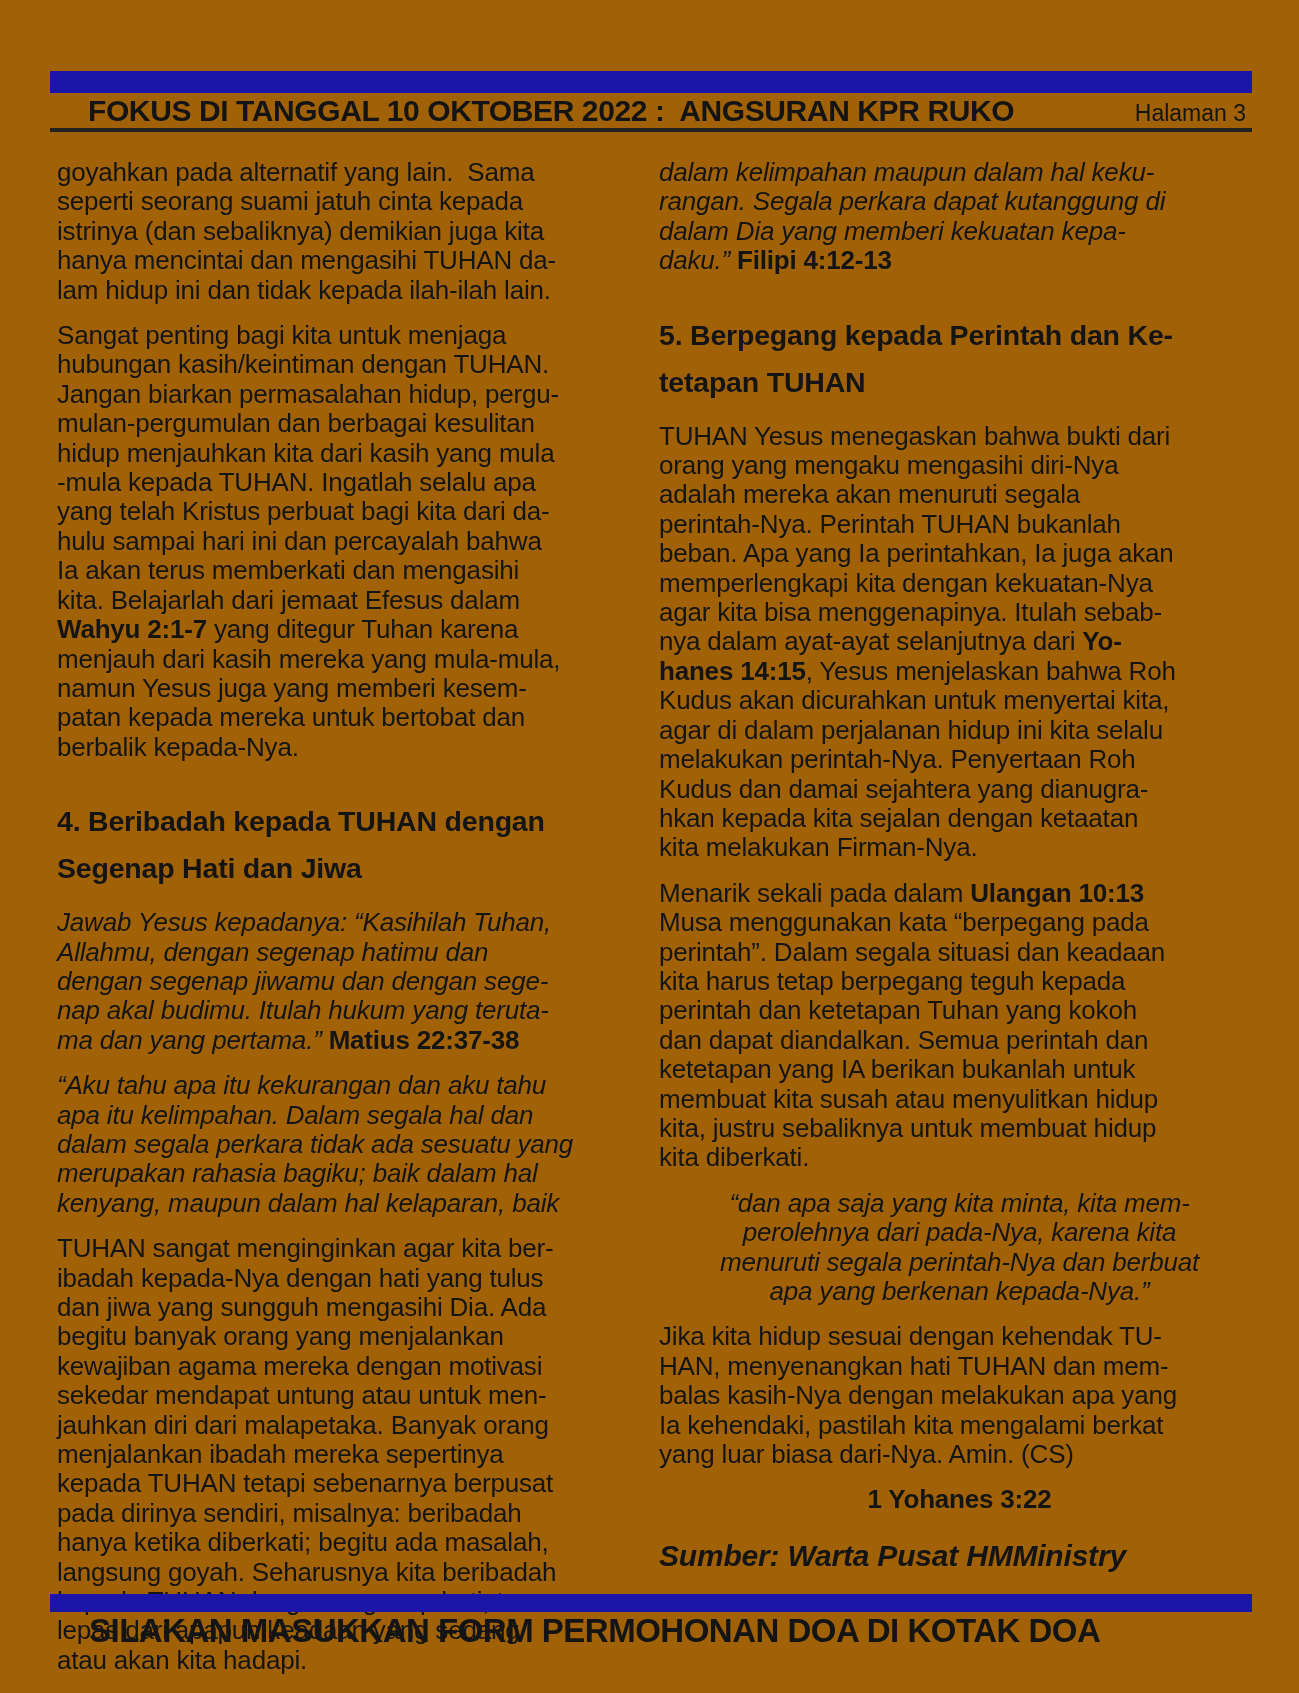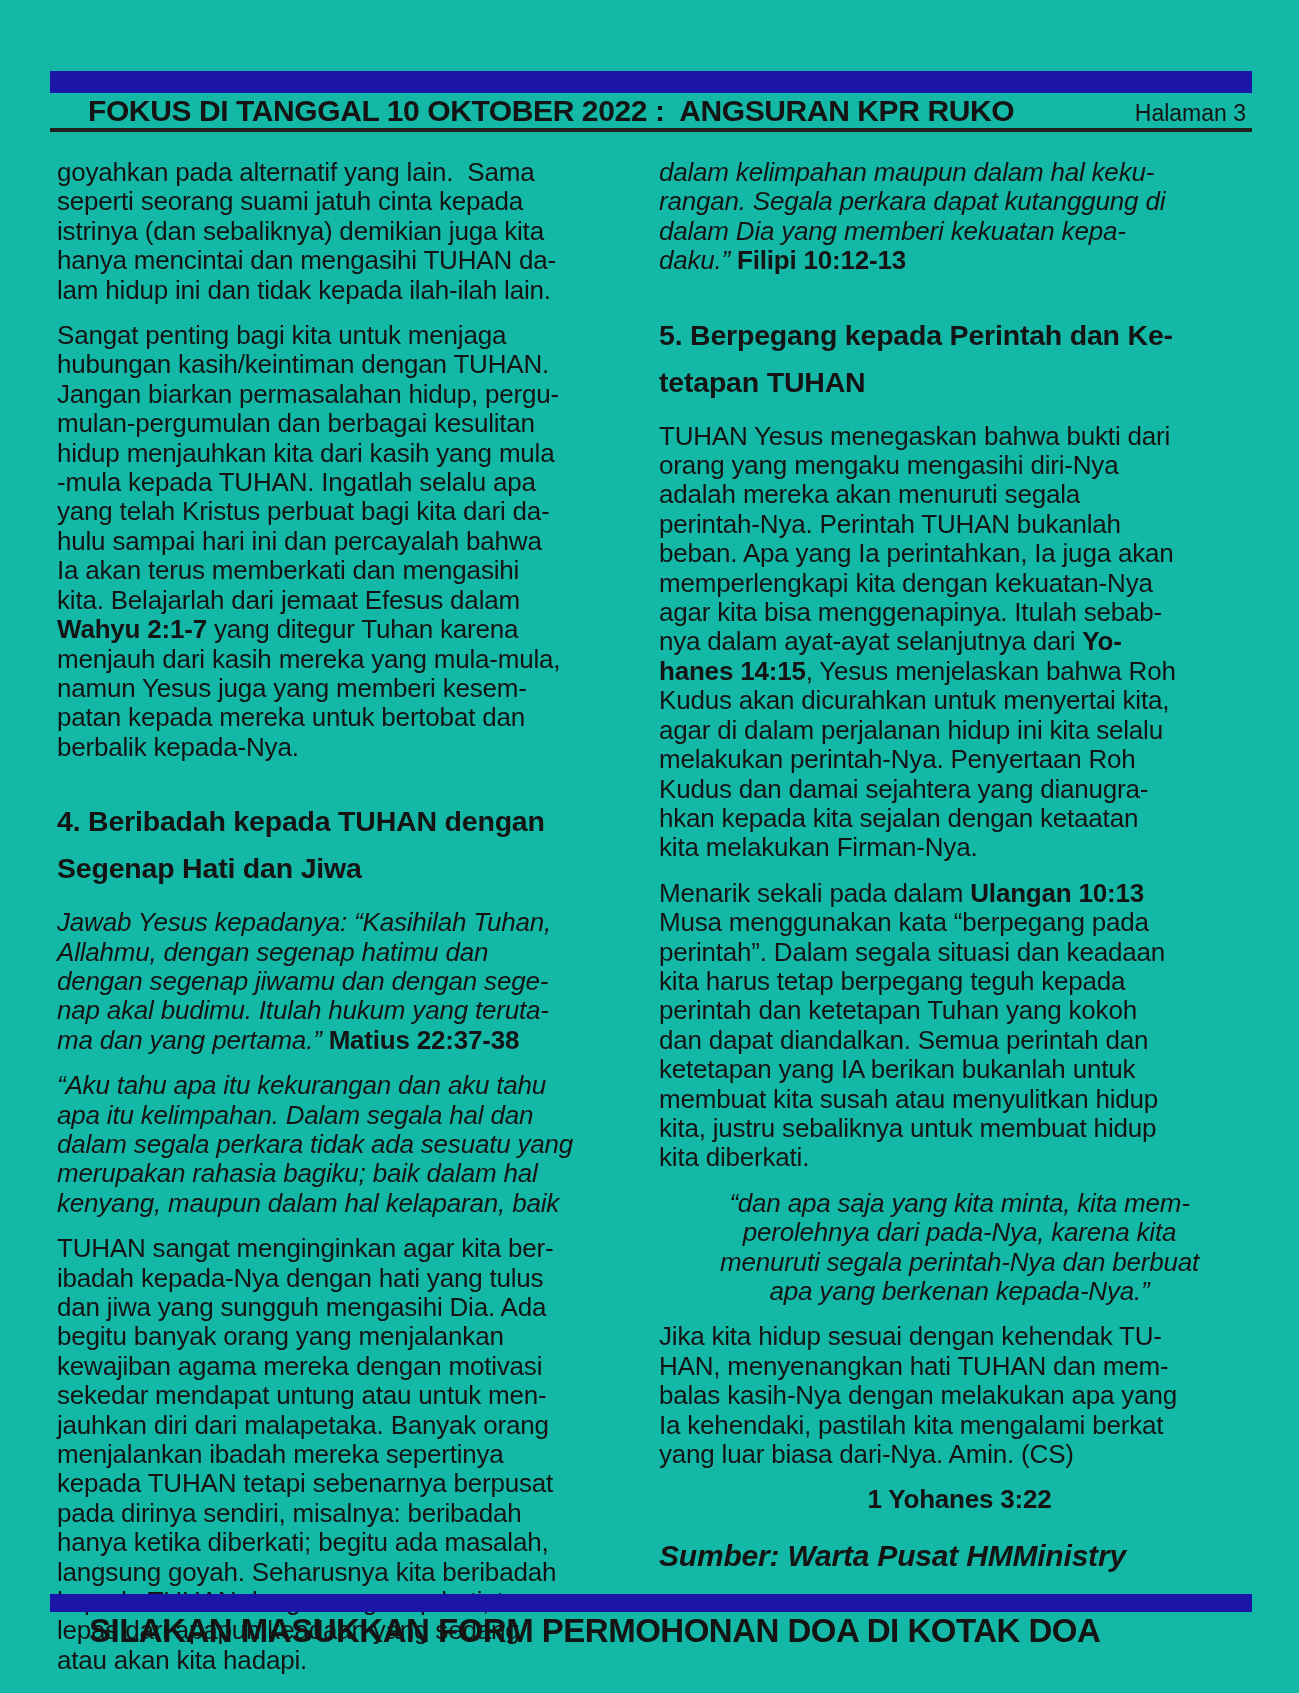--- a/index.html
+++ b/index.html
@@ -1,20 +1,20 @@
 <!DOCTYPE html>
 <html><head>
 <meta charset="utf-8">
 <style>
   html, body { margin: 0; padding: 0; background: #ffffff; }
   .page {
     position: relative;
     width: 1299px;
     height: 1693px;
-    background: #14b8a6;
+    background: #a16207;
     font-family: "Liberation Sans", sans-serif;
     color: var(--ink, #141414);
     overflow: hidden;
   }
   .accent-bar {
     position: absolute;
     left: 50px;
     right: 47px;
     height: 22px;
     background: var(--accent, #1b15a8);
@@ -124,21 +124,21 @@
 kepada TUHAN tetapi sebenarnya berpusat
 pada dirinya sendiri, misalnya: beribadah
 hanya ketika diberkati; begitu ada masalah,
 langsung goyah. Seharusnya kita beribadah
 kepada TUHAN dengan segenap hati, ter-
 lepas dari apapun keadaan yang sedang
 atau akan kita hadapi.</span></div></div>
   <div class="col col-right"><div class="para"><span class="i">dalam kelimpahan maupun dalam hal keku-
 rangan. Segala perkara dapat kutanggung di
 dalam Dia yang memberi kekuatan kepa-
-daku.” </span><span class="b">Filipi 10:12-13</span></div><div class="para heading"><span class="b">5. Berpegang kepada Perintah dan Ke-
+daku.” </span><span class="b">Filipi 4:12-13</span></div><div class="para heading"><span class="b">5. Berpegang kepada Perintah dan Ke-
 tetapan TUHAN</span></div><div class="para"><span>TUHAN Yesus menegaskan bahwa bukti dari
 orang yang mengaku mengasihi diri-Nya
 adalah mereka akan menuruti segala
 perintah-Nya. Perintah TUHAN bukanlah
 beban. Apa yang Ia perintahkan, Ia juga akan
 memperlengkapi kita dengan kekuatan-Nya
 agar kita bisa menggenapinya. Itulah sebab-
 nya dalam ayat-ayat selanjutnya dari </span><span class="b">Yo-
 hanes 14:15</span><span>, Yesus menjelaskan bahwa Roh
 Kudus akan dicurahkan untuk menyertai kita,

